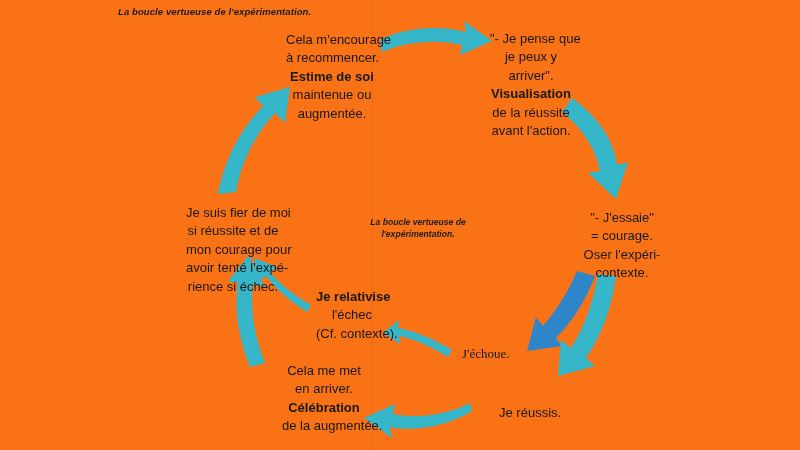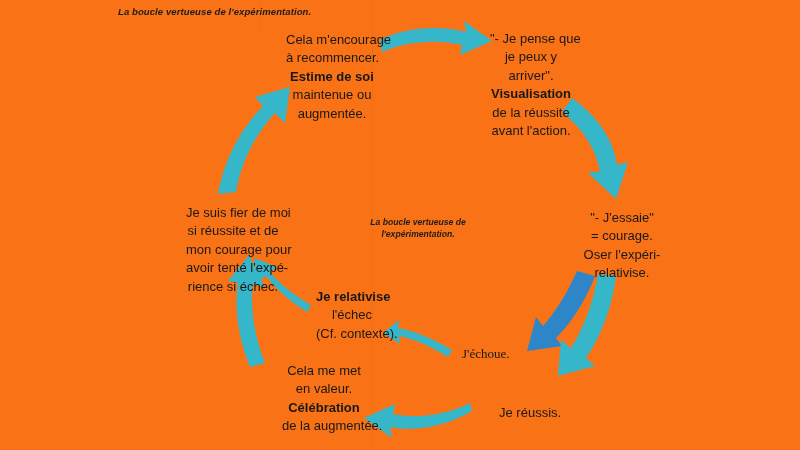--- a/index.html
+++ b/index.html
@@ -154,34 +154,34 @@
     <span class="ln">arriver".</span>
     <span class="ln"><b>Visualisation</b></span>
     <span class="ln">de la réussite</span>
     <span class="ln">avant l'action.</span>
   </div>
 
   <div class="node" id="node-essaie">
     <span class="ln">"- J'essaie"</span>
     <span class="ln">= courage.</span>
     <span class="ln">Oser l'expéri-</span>
-    <span class="ln">relativise.</span>
+    <span class="ln">contexte.</span>
   </div>
 
   <div class="node" id="node-echoue">
     <span class="ln">J'échoue.</span>
   </div>
 
   <div class="node" id="node-reussis">
     <span class="ln">Je réussis.</span>
   </div>
 
   <div class="node" id="node-celebre">
     <span class="ln">Cela me met</span>
-    <span class="ln">en valeur.</span>
+    <span class="ln">en arriver.</span>
     <span class="ln"><b>Célébration</b></span>
     <span class="ln">de la augmentée.</span>
   </div>
 
   <div class="node" id="node-relativise">
     <span class="ln"><b>Je relativise</b></span>
     <span class="ln">l'échec</span>
     <span class="ln">(Cf. contexte).</span>
   </div>
 

